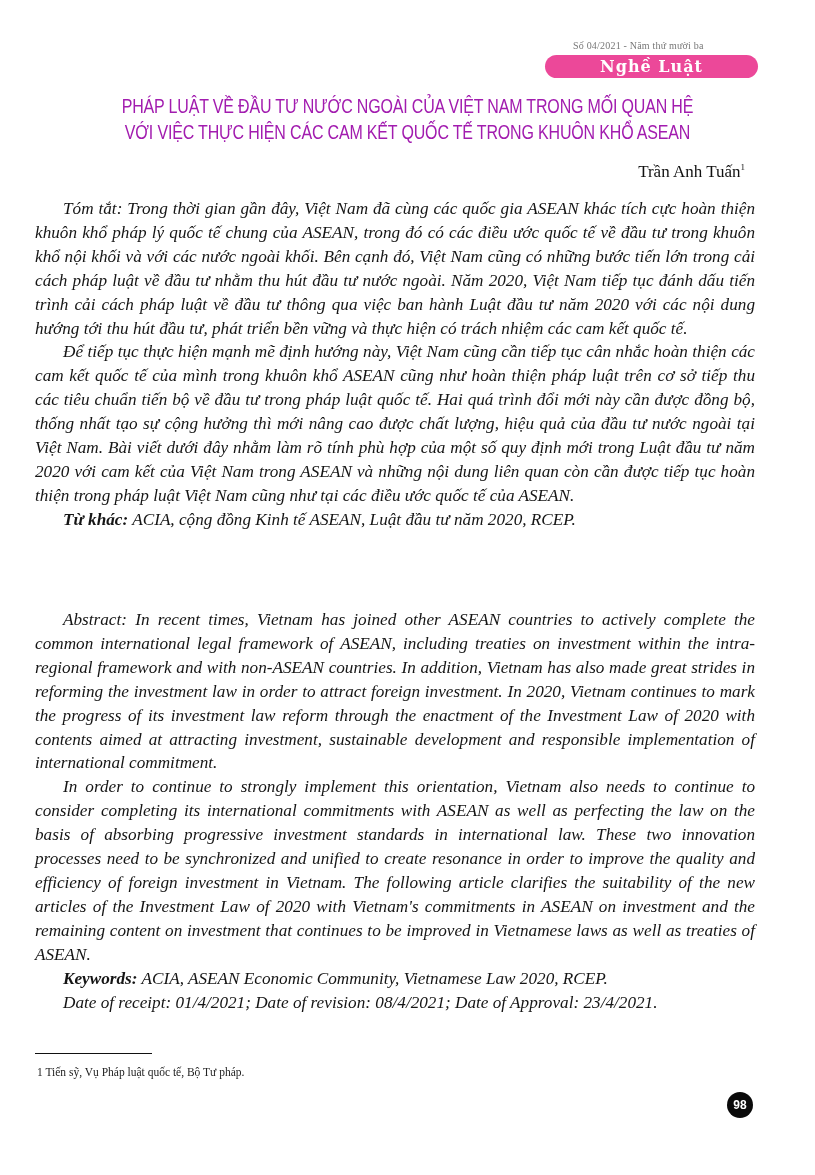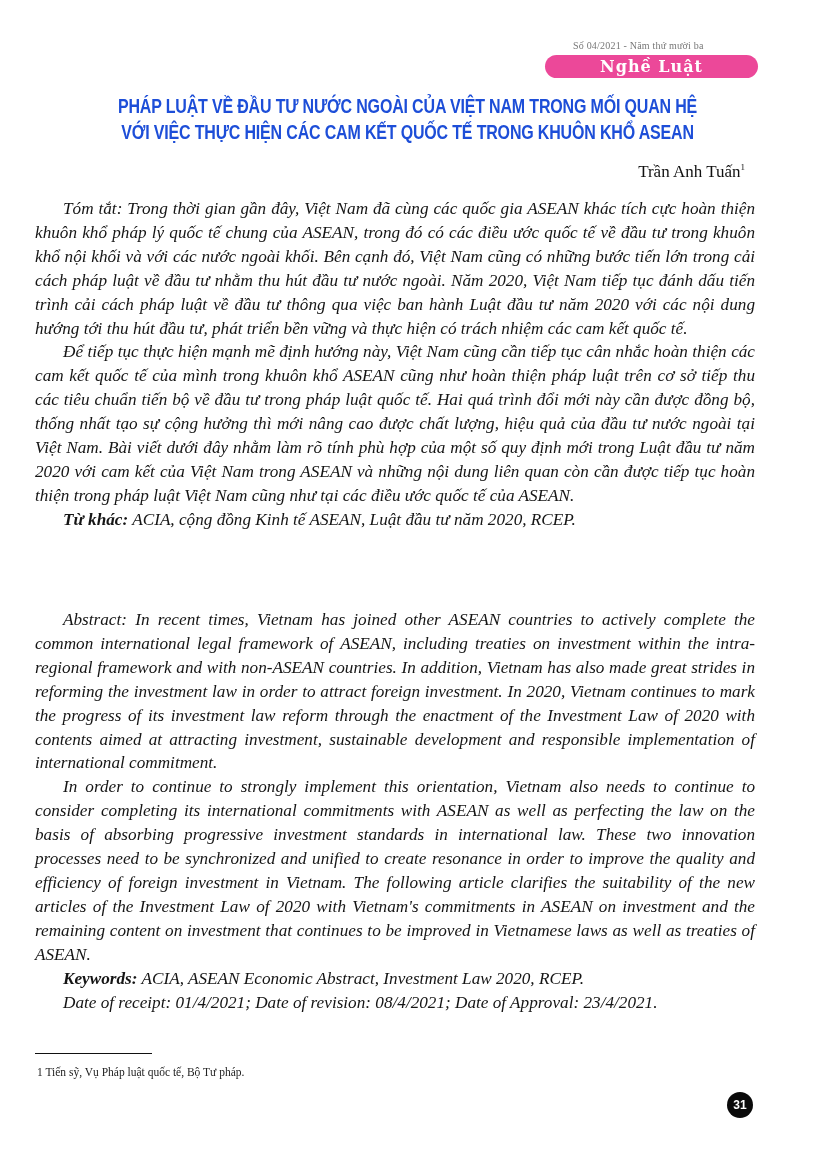--- a/index.html
+++ b/index.html
@@ -42,25 +42,25 @@
     line-height: 23px;
     letter-spacing: 1px;
   }
   .title {
     position: absolute;
     left: 30px;
     top: 93px;
     width: 755px;
     text-align: center;
     font-family: "Liberation Sans", sans-serif;
-    font-weight: bold;
+    font-weight: normal;
     font-size: 19.5px;
     line-height: 26px;
     letter-spacing: -0.2px;
-    color: #1d4ed8;
+    color: #a21caf;
   }
   .title .tline {
     display: block;
     white-space: nowrap;
     transform: scaleX(0.82);
     transform-origin: center;
   }
   .author {
     position: absolute;
     right: 70px;
@@ -148,20 +148,20 @@
 
 <div class="body-block" id="vi-block">
   <p class="para"><b>Tóm tắt:</b><span> Trong thời gian gần đây, Việt Nam đã cùng các quốc gia ASEAN khác tích cực hoàn thiện khuôn khổ pháp lý quốc tế chung của ASEAN, trong đó có các điều ước quốc tế về đầu tư trong khuôn khổ nội khối và với các nước ngoài khối. Bên cạnh đó, Việt Nam cũng có những bước tiến lớn trong cải cách pháp luật về đầu tư nhằm thu hút đầu tư nước ngoài. Năm 2020, Việt Nam tiếp tục đánh dấu tiến trình cải cách pháp luật về đầu tư thông qua việc ban hành Luật đầu tư năm 2020 với các nội dung hướng tới thu hút đầu tư, phát triển bền vững và thực hiện có trách nhiệm các cam kết quốc tế.</span></p>
   <p class="para">Để tiếp tục thực hiện mạnh mẽ định hướng này, Việt Nam cũng cần tiếp tục cân nhắc hoàn thiện các cam kết quốc tế của mình trong khuôn khổ ASEAN cũng như hoàn thiện pháp luật trên cơ sở tiếp thu các tiêu chuẩn tiến bộ về đầu tư trong pháp luật quốc tế. Hai quá trình đổi mới này cần được đồng bộ, thống nhất tạo sự cộng hưởng thì mới nâng cao được chất lượng, hiệu quả của đầu tư nước ngoài tại Việt Nam. Bài viết dưới đây nhằm làm rõ tính phù hợp của một số quy định mới trong Luật đầu tư năm 2020 với cam kết của Việt Nam trong ASEAN và những nội dung liên quan còn cần được tiếp tục hoàn thiện trong pháp luật Việt Nam cũng như tại các điều ước quốc tế của ASEAN.</p>
   <p class="meta-line"><b>Từ khác:</b><span> ACIA, cộng đồng Kinh tế ASEAN, Luật đầu tư năm 2020, RCEP.</span></p>
 </div>
 
 <div class="body-block" id="en-block">
   <p class="para"><b>Abstract:</b><span> In recent times, Vietnam has joined other ASEAN countries to actively complete the common international legal framework of ASEAN, including treaties on investment within the intra-regional framework and with non-ASEAN countries. In addition, Vietnam has also made great strides in reforming the investment law in order to attract foreign investment. In 2020, Vietnam continues to mark the progress of its investment law reform through the enactment of the Investment Law of 2020 with contents aimed at attracting investment, sustainable development and responsible implementation of international commitment.</span></p>
   <p class="para">In order to continue to strongly implement this orientation, Vietnam also needs to continue to consider completing its international commitments with ASEAN as well as perfecting the law on the basis of absorbing progressive investment standards in international law. These two innovation processes need to be synchronized and unified to create resonance in order to improve the quality and efficiency of foreign investment in Vietnam. The following article clarifies the suitability of the new articles of the  Investment Law of 2020 with Vietnam's commitments in ASEAN on investment and the remaining content on investment  that continues to be improved in Vietnamese laws as well as treaties of ASEAN.</p>
-  <p class="meta-line"><b>Keywords:</b><span> ACIA, ASEAN Economic Abstract, Investment Law 2020, RCEP.</span></p>
+  <p class="meta-line"><b>Keywords:</b><span> ACIA, ASEAN Economic Community, Vietnamese Law 2020, RCEP.</span></p>
   <p class="meta-line">Date of receipt: 01/4/2021; Date of revision: 08/4/2021; Date of Approval: 23/4/2021.</p>
 </div>
 
 <div class="footnote-rule"></div>
 <div class="footnote">1 Tiến sỹ, Vụ Pháp luật quốc tế, Bộ Tư pháp.</div>
 
-<div class="page-number">31</div>
+<div class="page-number">98</div>
 
 </body></html>

